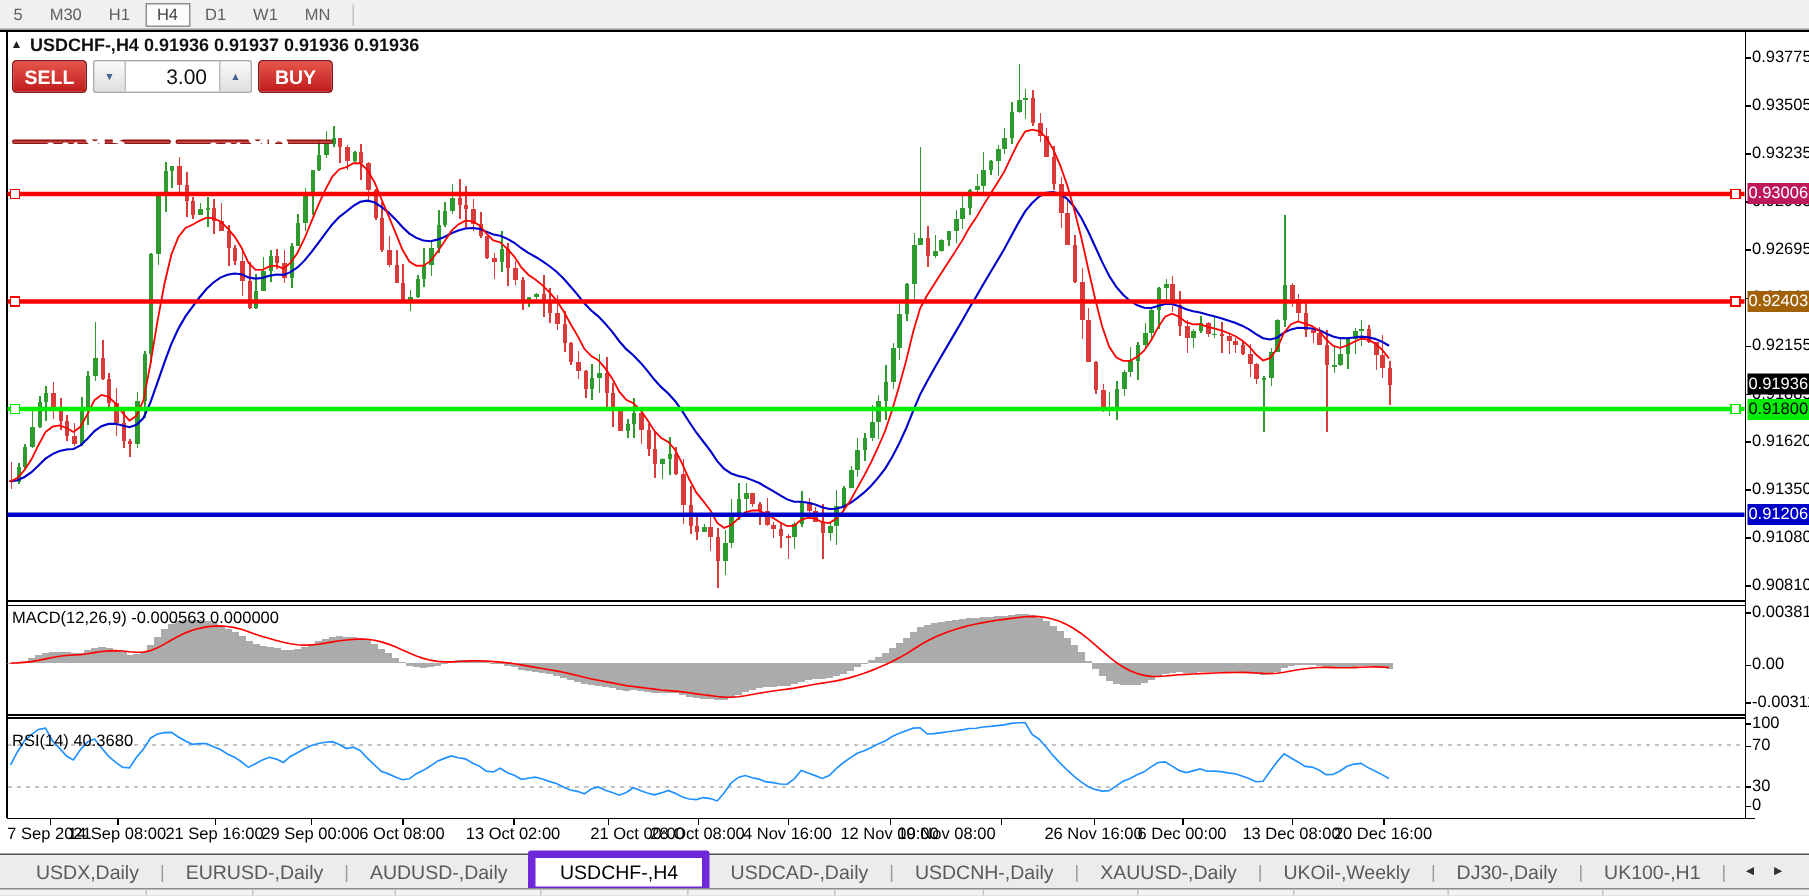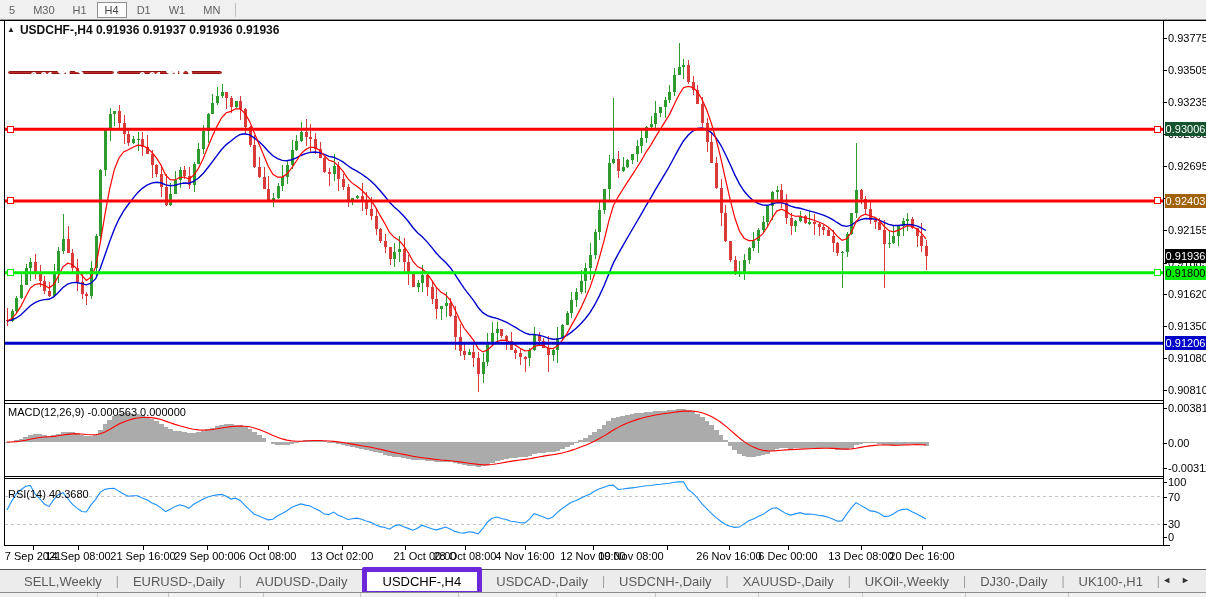--- a/index.html
+++ b/index.html
@@ -750,20 +750,29 @@
       <rect x="1154" y="269.6299999999992" width="6" height="6" fill="#fff" stroke="#00ee00" shape-rendering="crispEdges"></rect>
       <line x1="5" y1="343.1971999999999" x2="1163" y2="343.1971999999999" stroke="#0000c8" stroke-width="3"></line>
     </svg>
 
   <div class="chart-title">
     <span class="tri">▲</span>
     <span>USDCHF-,H4  0.91936 0.91937 0.91936 0.91936</span>
   </div>
 
   <div class="trade-panel">
+    <div class="tp-row1">
+      <div class="tp-btn">SELL</div>
+      <div class="tp-spin">
+        <button class="spin-btn left">▼</button>
+        <div class="spin-val">3.00</div>
+        <button class="spin-btn right">▲</button>
+      </div>
+      <div class="tp-btn">BUY</div>
+    </div>
     <div class="tp-row2">
       <div class="tp-price">
         <span class="small">0.91</span>
         <span class="big">93</span>
         <span class="sup">6</span>
       </div>
       <div class="tp-price">
         <span class="small">0.91</span>
         <span class="big">96</span>
         <span class="sup">0</span>
@@ -787,21 +796,21 @@
       <div class="ptick" style="top: 326.09px;">0.91350</div>
       <div class="ptick" style="top: 358.166px;">0.91080</div>
       <div class="ptick" style="top: 390.242px;">0.90810</div>
       <div class="ind-axis" style="top: 408px;">0.003811</div>
       <div class="ind-axis" style="top: 443px;">0.00</div>
       <div class="ind-axis" style="top: 468px;">-0.003115</div>
       <div class="ind-axis" style="top: 482px;">100</div>
       <div class="ind-axis" style="top: 497px;">70</div>
       <div class="ind-axis" style="top: 524px;">30</div>
       <div class="ind-axis" style="top: 537px;">0</div>
-      <div class="badge" style="top: 122.357px; background: #14532d; color: rgb(255, 255, 255);">0.93006</div>
+      <div class="badge" style="top: 122.357px; background: #be185d; color: rgb(255, 255, 255);">0.93006</div>
       <div class="badge" style="top: 194px; background: #a16207; color: rgb(255, 255, 255);">0.92403</div>
       <div class="badge" style="top: 249.473px; background: rgb(0, 0, 0); color: rgb(255, 255, 255);">0.91936</div>
       <div class="badge" style="top: 265.63px; background: rgb(0, 238, 0); color: rgb(0, 0, 0);">0.91800</div>
       <div class="badge" style="top: 336.197px; background: rgb(0, 0, 200); color: rgb(255, 255, 255);">0.91206</div>
       <div class="dlabel" style="left: 33px;">7 Sep 2021</div>
       <div class="dlabel" style="left: 78px;">14 Sep 08:00</div>
       <div class="dlabel" style="left: 143px;">21 Sep 16:00</div>
       <div class="dlabel" style="left: 207px;">29 Sep 00:00</div>
       <div class="dlabel" style="left: 268px;">6 Oct 08:00</div>
       <div class="dlabel" style="left: 342px;">13 Oct 02:00</div>
@@ -811,21 +820,21 @@
       <div class="dlabel" style="left: 593px;">12 Nov 00:00</div>
       <div class="dlabel" style="left: 631px;">19 Nov 08:00</div>
       <div class="dlabel" style="left: 729px;">26 Nov 16:00</div>
       <div class="dlabel" style="left: 788px;">6 Dec 00:00</div>
       <div class="dlabel" style="left: 861px;">13 Dec 08:00</div>
       <div class="dlabel" style="left: 922px;">20 Dec 16:00</div>
     </div>
 
   <div class="tabbar">
     <div id="tab-list" style="display:flex;align-items:center;">
-        <div class="tab">SELL,Weekly</div>
+        <div class="tab">USDX,Daily</div>
         <span class="tab-pipe">|</span>
         <div class="tab">EURUSD-,Daily</div>
         <span class="tab-pipe">|</span>
         <div class="tab">AUDUSD-,Daily</div>
         <div class="tab active">USDCHF-,H4</div>
         <div class="tab">USDCAD-,Daily</div>
         <span class="tab-pipe">|</span>
         <div class="tab">USDCNH-,Daily</div>
         <span class="tab-pipe">|</span>
         <div class="tab">XAUUSD-,Daily</div>

